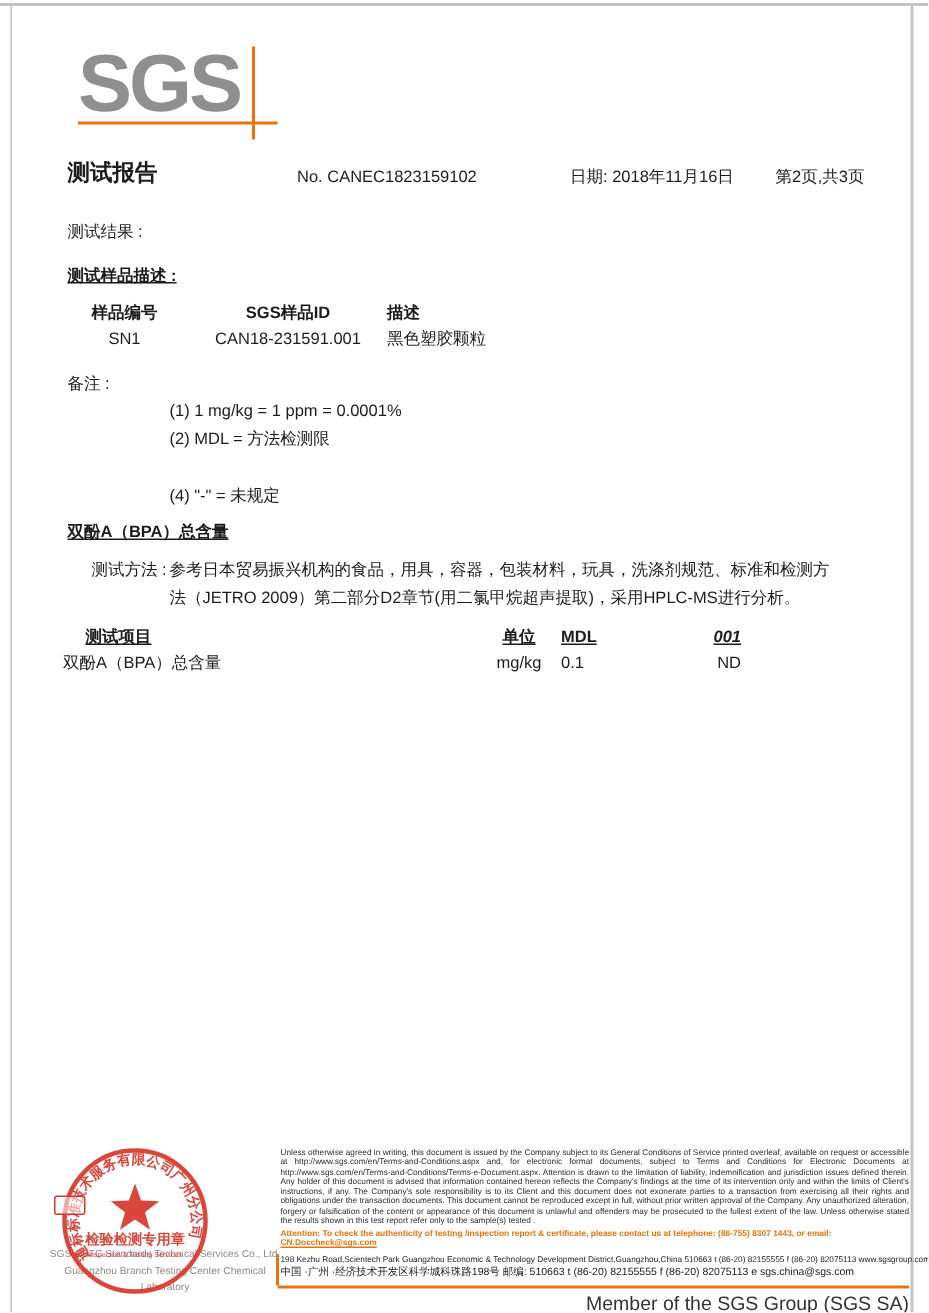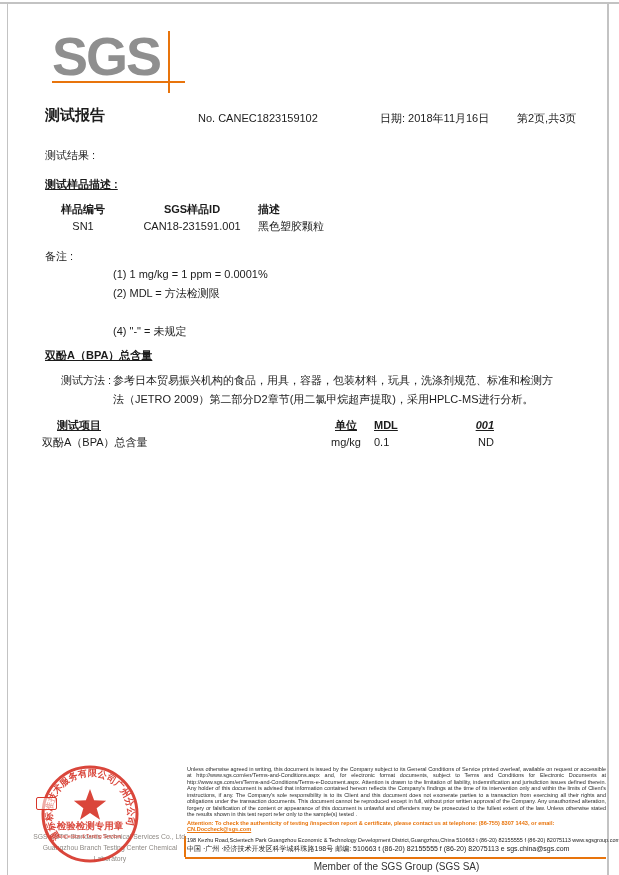--- a/index.html
+++ b/index.html
@@ -57,21 +57,21 @@
   .stamp-badge { left:36px; top:797px; width:21px; height:13px; border:1.2px solid #d7372b; border-radius:2px; background:rgba(255,255,255,.55); z-index:6; }
 
   .footer-right { left:187px; top:766px; width:419px; }
   .disclaimer { font-size:5.5px; line-height:6.45px; text-align:justify; color:#2b2b2b; }
   .attention { margin-top:2px; font-size:5.6px; line-height:6.6px; font-weight:bold; color:#e8740c; }
   .attention .email { text-decoration:underline; }
   .addr-en { margin-top:3px; font-size:5.5px; line-height:8px; color:#222; white-space:nowrap; }
   .addr-cn { font-size:7px; line-height:10px; color:#222; white-space:nowrap; }
   .addr-sep { left:184px; top:836px; width:2px; height:21px; background:#e8740c; }
   .footer-rule { left:185px; top:857px; width:421px; height:2px; background:#e8740c; }
-  .member-line { left:187px; top:861px; width:419px; text-align:center; font-size:10px; color:#333; }
+  .member-line { left:187px; top:861px; width:419px; text-align:right; font-size:13px; color:#333; }
 </style>
 </head>
 <body>
 
 <div class="page">
 
   <div class="abs border-top"></div>
   <div class="abs border-left"></div>
   <div class="abs border-right"></div>
 

